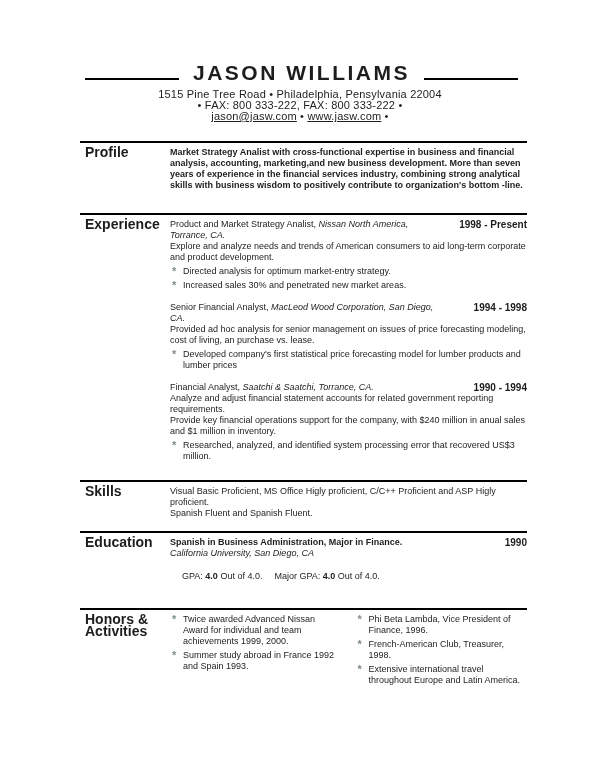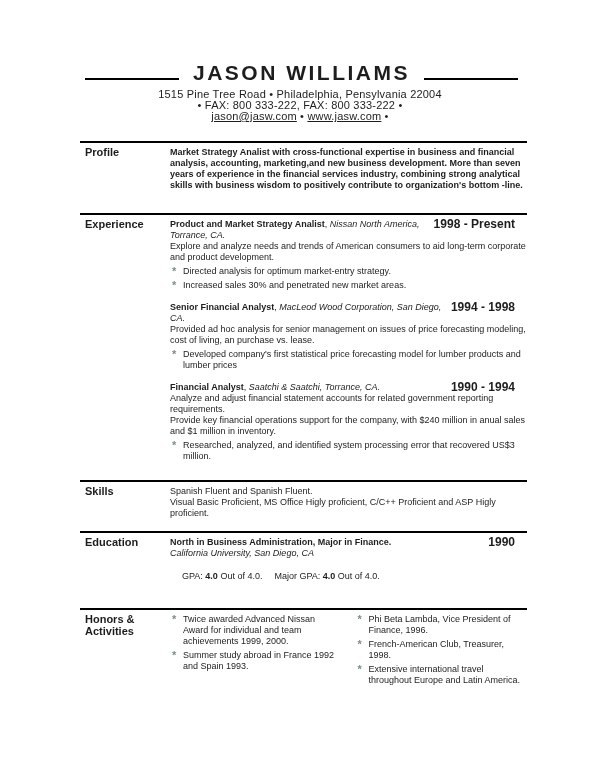--- a/index.html
+++ b/index.html
@@ -31,42 +31,42 @@
 
   
   .sec {
     display: flex;
     border-top: 2px solid var(--rule);
     margin: 0 73px 0 80px;
   }
   .sec.profile   { margin-top: 19px; }
   .sec-label {
     flex: 0 0 90px; width: 90px;
-    font-weight: bold; font-size: 11px; line-height: 12px;
+    font-weight: bold; font-size: 14px; line-height: 12px;
     padding: 3px 6px 0 5px;
   }
   .sec-body {
     flex: 1; font-size: 9px; line-height: 11px; padding-top: 4px;
   }
   .profile .sec-body { padding-bottom: 22px; }
   .experience .sec-body { padding-bottom: 18px; }
   .skills .sec-body { padding-bottom: 12px; }
   .education .sec-body { padding-bottom: 14px; }
 
   .profile-text { margin: 0; font-weight: bold; }
 
   
   .job { position: relative; }
   .job + .job { margin-top: 11px; }
   .job-head { width: 272px; margin: 0; }
-  .job-title { font-weight: bold; text-align: right; }
+  .job-title { font-weight: normal; text-align: right; }
   .job-company { font-style: italic; }
   .job-date, .edu-date {
-    position: absolute; right: 12px; top: 0;
-    font-weight: bold; font-size: 12px;
+    position: absolute; right: 0; top: 0;
+    font-weight: bold; font-size: 10px;
   }
   .job-desc { margin: 0; }
 
   
   .blist { list-style: none; margin: 3px 0 0 0; padding: 0; }
   .blist li { display: flex; margin-top: 3px; }
   .bullet-glyph {
     flex: 0 0 13px; color: var(--bullet-color);
     font-weight: bold; font-size: 11px; line-height: 11px;
     padding-left: 2px;
@@ -160,31 +160,31 @@
             </li>
         </ul>
       </div>
 
     </div>
   </section>
 
   <section class="sec skills">
     <div class="sec-label">Skills</div>
     <div class="sec-body">
+      <p class="job-desc">Visual Basic Proficient, MS Office Higly proficient, C/C++ Proficient and ASP Higly proficient.</p>
       <p class="job-desc">Spanish Fluent and Spanish Fluent.</p>
-      <p class="job-desc">Visual Basic Proficient, MS Office Higly proficient, C/C++ Proficient and ASP Higly proficient.</p>
     </div>
   </section>
 
   <section class="sec education">
     <div class="sec-label">Education</div>
     <div class="sec-body">
       <div class="edu">
         <div class="edu-date">1990</div>
-        <p class="edu-degree">North in Business Administration, Major in Finance.</p>
+        <p class="edu-degree">Spanish in Business Administration, Major in Finance.</p>
         <p class="edu-school">California University, San Diego, CA</p>
         <p class="edu-gpa"><span>GPA:</span> <span class="gpa-bold">4.0</span> <span>Out of 4.0.</span><span class="gpa-gap"></span><span>Major GPA:</span> <span class="gpa-bold">4.0</span> <span>Out of 4.0.</span></p>
       </div>
     </div>
   </section>
 
   <section class="sec honors">
     <div class="sec-label">Honors &amp; Activities</div>
     <div class="sec-body">
       <div class="honors-cols">

